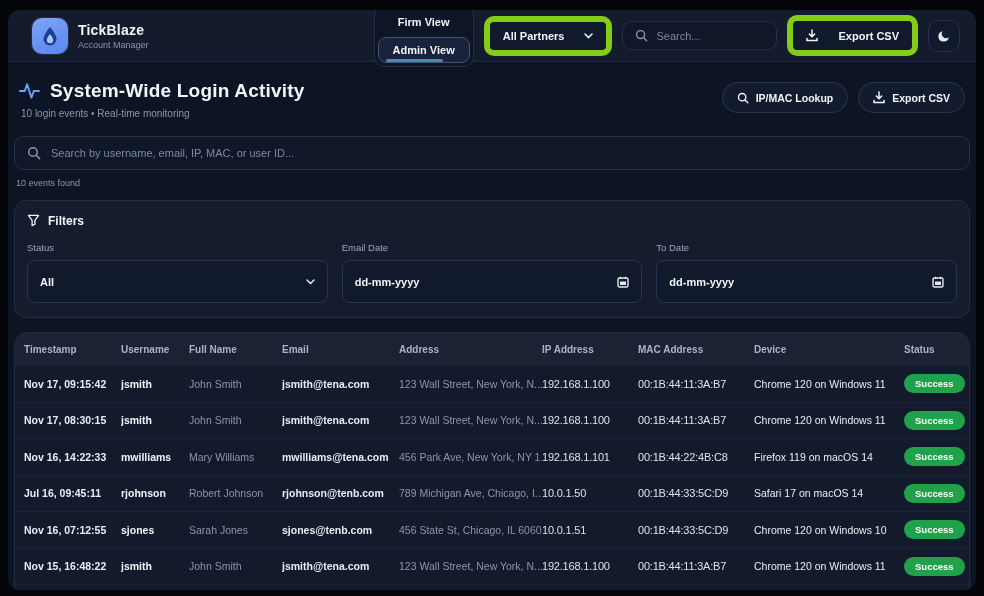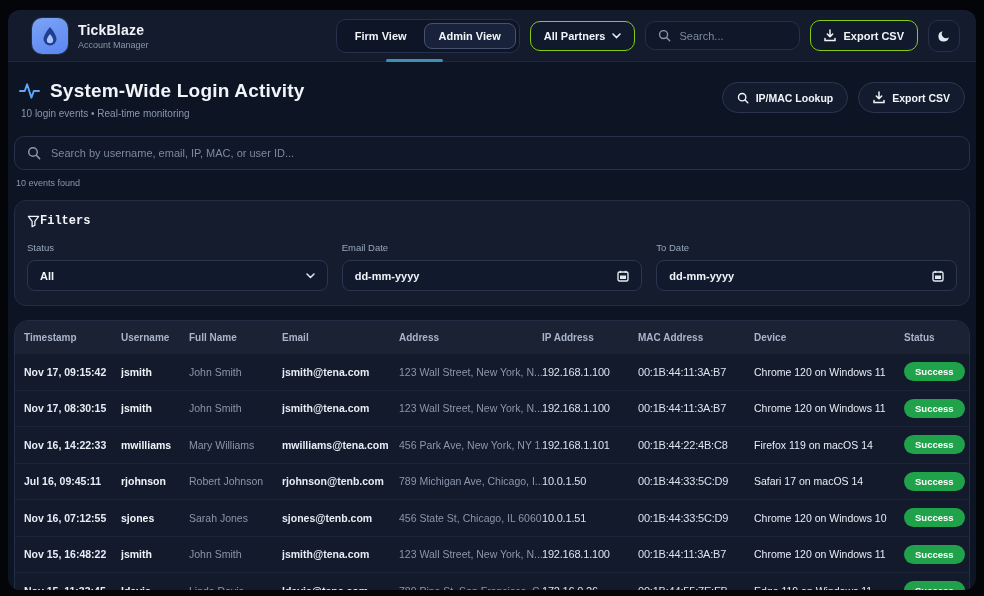--- a/index.html
+++ b/index.html
@@ -29,31 +29,31 @@
     width: 36px; height: 36px; border-radius: 10px;
     background: linear-gradient(160deg, #7ba3f7, #5b86ef);
     display: flex; align-items: center; justify-content: center;
     box-shadow: 0 0 0 1px rgba(255,255,255,0.08);
   }
   .brand-title { font-size: 14px; font-weight: bold; letter-spacing: .2px; }
   .brand-sub { font-size: 9px; color: #8b96ab; margin-top: 2px; }
   .nav-right { display: flex; align-items: center; gap: 10px; }
   .segmented {
     display: flex; align-items: center; gap: 2px;
-    background: #0d1526; border: 1px solid #26304a; border-radius: 10px; padding: 3px;
+    background: #0d1526; border: 1px solid #26304a; border-radius: 10px; padding: 3px; flex-direction: column;
   }
   .seg-btn {
     border: 1px solid transparent; background: transparent; color: #f1f5f9;
     font: bold 11px "Liberation Sans", sans-serif;
     padding: 6px 14px; border-radius: 8px; cursor: pointer;
   }
   .seg-btn.active { border-color: #46526e; background: #18223a; }
   .pill-btn {
-    display: flex; align-items: center; gap: 7px;
-    background: #111a2d; border: 1px solid #84cc16; border-radius: 10px;
+    display: flex; align-items: center; gap: 20px;
+    background: #111a2d; border: 6px solid #84cc16; border-radius: 10px;
     color: #f1f5f9; font: bold 11px "Liberation Sans", sans-serif;
     padding: 8px 13px; cursor: pointer;
   }
   .nav-search {
     display: flex; align-items: center; gap: 8px;
     background: #0f1728; border: 1px solid #26304a; border-radius: 10px;
     padding: 7px 12px; width: 155px;
   }
   .nav-search input, .big-search input {
     background: transparent; border: none; outline: none;
@@ -88,27 +88,27 @@
     background: #0f1728; border: 1px solid #273149; border-radius: 10px;
     padding: 9px 12px;
   }
   .events-found { font-size: 9px; color: #8b96ab; margin: 8px 2px 0 3px; }
   
   .filters {
     margin: 12px 1px 0 1px;
     background: #141c2e; border: 1px solid #232d44; border-radius: 12px;
     padding: 13px 12px 14px 12px;
   }
-  .filters-title { display: flex; align-items: flex-end; gap: 0; font-size: 12px; font-weight: bold; font-family: Liberation Mono, monospace; }
+  .filters-title { display: flex; align-items: flex-start; gap: 8px; font-size: 12px; font-weight: bold; }
   .filter-grid { display: grid; grid-template-columns: 1fr 1fr 1fr; gap: 14px; margin-top: 14px; }
   .filter-label { font-size: 9.5px; color: #9aa7bd; margin-bottom: 7px; }
   .filter-input {
     display: flex; align-items: center; justify-content: space-between;
     background: #111a2c; border: 1px solid #2b3550; border-radius: 8px;
-    height: 31px; padding: 0 12px; font-size: 11px; font-weight: bold; color: #f1f5f9;
+    height: 43px; padding: 0 12px; font-size: 11px; font-weight: bold; color: #f1f5f9;
     cursor: pointer;
   }
   .filter-input .val { font-weight: bold; }
   
   .table-card {
     margin: 14px 1px 0 1px;
     background: #121a2c; border: 1px solid #222c42;
     border-radius: 14px 14px 0 0; overflow: hidden;
     height: 300px;
   }

